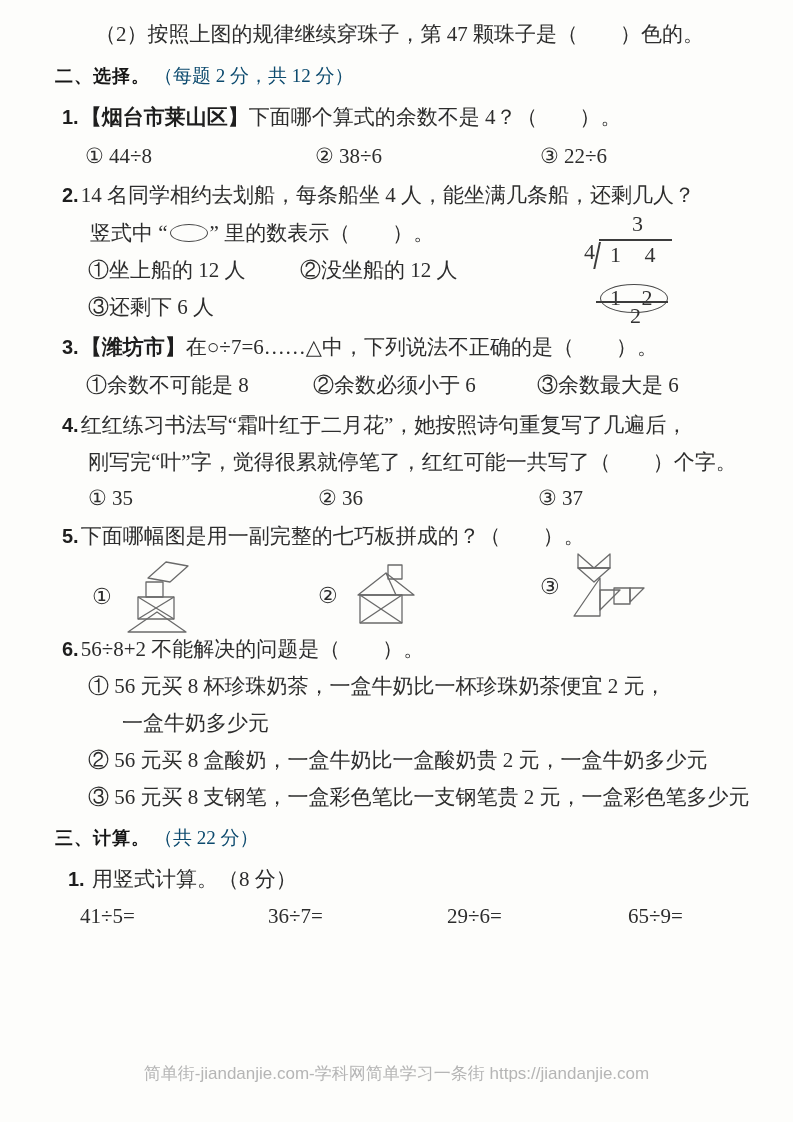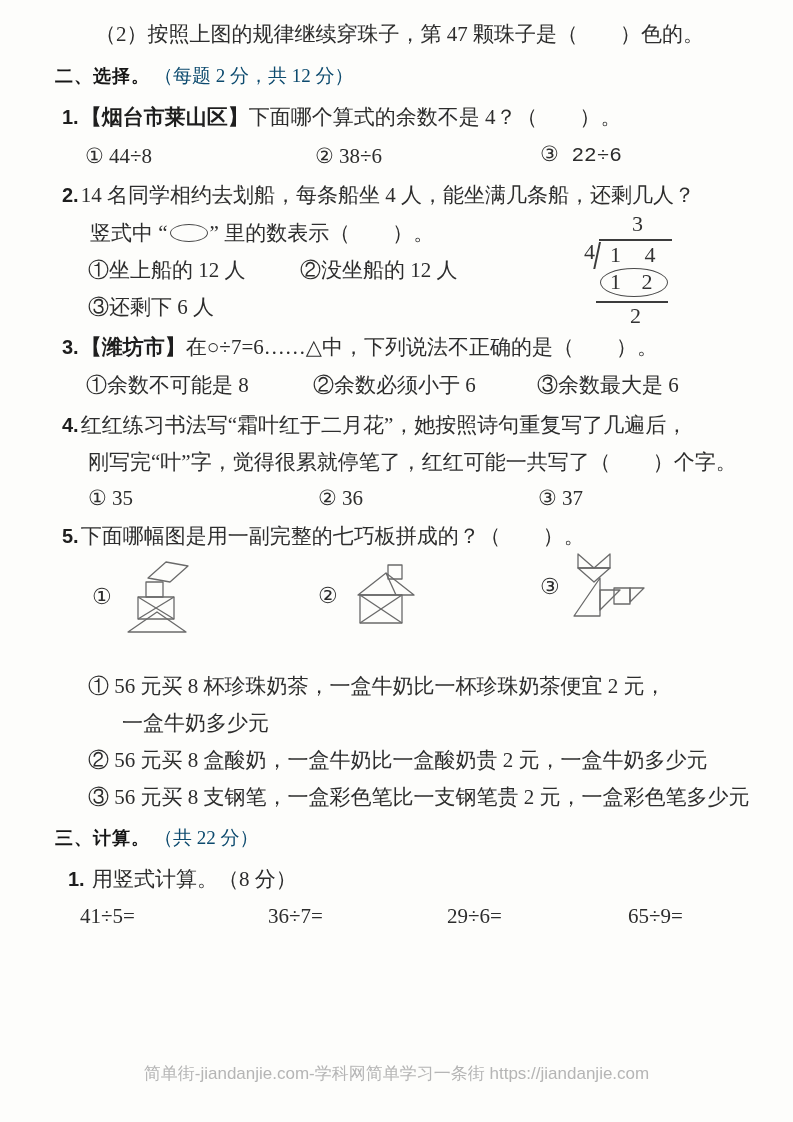--- a/index.html
+++ b/index.html
@@ -29,21 +29,21 @@
 
   
   .longdiv { position:absolute; left:584px; top:211px; width:100px; height:112px; font-size:22px; color:#333; }
   .ld-quot { position:absolute; left:48px; top:0; }
   .ld-line1 { position:absolute; left:0; top:28px; display:flex; align-items:flex-start; }
   .ld-divisor { margin-right:4px; }
   .ld-vinc { display:inline-flex; border-top:2px solid #3c3c3c; padding-top:1px; }
   .ld-bracket { width:0; border-left:2px solid #3c3c3c; height:27px; transform:skewX(-12deg); transform-origin:top; margin-right:9px; display:inline-block; }
   .ld-dividend { padding-right:10px; letter-spacing:6px; word-spacing:6px; }
   .ld-prod {
-    position:absolute; left:16px; top:57px;
+    position:absolute; left:16px; top:73px;
     border:1.6px solid #4a4a4a; border-radius:50%;
     padding:0 9px 1px; letter-spacing:5px; word-spacing:5px;
   }
   .ld-uline { position:absolute; left:12px; top:90px; width:72px; border-top:2px solid #3c3c3c; }
   .ld-rem { position:absolute; left:46px; top:92px; }
 
   
   .fig-group { position:absolute; display:flex; align-items:center; gap:8px; }
   .fig-label { font-size:22px; color:#2d2d2d; }
   .fig-svg { stroke:#6a6a6a; fill:none; stroke-width:1.3; stroke-linejoin:round; }
@@ -64,21 +64,21 @@
   <div class="row" style="top:62px; left:55px;">
     <span class="sec-title">二、选择。</span><span class="sec-note">（每题 2 分，共 12 分）</span>
   </div>
 
   <div class="row" style="top:104px; left:62px;">
     <span class="qnum">1.</span><span class="tag">【烟台市莱山区】</span><span>下面哪个算式的余数不是 4？（　　）。</span>
   </div>
   <div class="row" style="top:143px; left:0; width:100%;">
     <span class="opt" style="left:85px;">① 44÷8</span>
     <span class="opt" style="left:315px;">② 38÷6</span>
-    <span class="opt" style="left:540px;font-family:Liberation Mono, monospace;">③ 22÷6</span>
+    <span class="opt" style="left:540px;">③ 22÷6</span>
   </div>
 
   <div class="row" style="top:182px; left:62px;">
     <span class="qnum">2.</span><span>14 名同学相约去划船，每条船坐 4 人，能坐满几条船，还剩几人？</span>
   </div>
   <div class="row" style="top:220px; left:90px;">
     <span>竖式中 “</span><span class="oval"></span><span>” 里的数表示（　　）。</span>
   </div>
 
   <div class="longdiv">
@@ -152,20 +152,23 @@
       <polygon points="10,2 26,16 10,16"></polygon>
       <polygon points="42,2 42,16 26,16"></polygon>
       <polygon points="10,16 42,16 26,30"></polygon>
       <polygon points="6,64 32,26 32,64"></polygon>
       <polygon points="32,38 52,38 32,58"></polygon>
       <rect x="46" y="36" width="16" height="16"></rect>
       <polygon points="62,36 76,36 62,50"></polygon>
     </svg>
   </div>
 
+  <div class="row" style="top:636px; left:62px;">
+    <span class="qnum">6.</span><span>56÷8+2 不能解决的问题是（　　）。</span>
+  </div>
   <div class="row" style="top:673px; left:88px;">① 56 元买 8 杯珍珠奶茶，一盒牛奶比一杯珍珠奶茶便宜 2 元，</div>
   <div class="row" style="top:710px; left:122px;">一盒牛奶多少元</div>
   <div class="row" style="top:747px; left:88px;">② 56 元买 8 盒酸奶，一盒牛奶比一盒酸奶贵 2 元，一盒牛奶多少元</div>
   <div class="row" style="top:784px; left:88px;">③ 56 元买 8 支钢笔，一盒彩色笔比一支钢笔贵 2 元，一盒彩色笔多少元</div>
 
   <div class="row" style="top:824px; left:55px;">
     <span class="sec-title">三、计算。</span><span class="sec-note">（共 22 分）</span>
   </div>
 
   <div class="row" style="top:866px; left:68px;">

